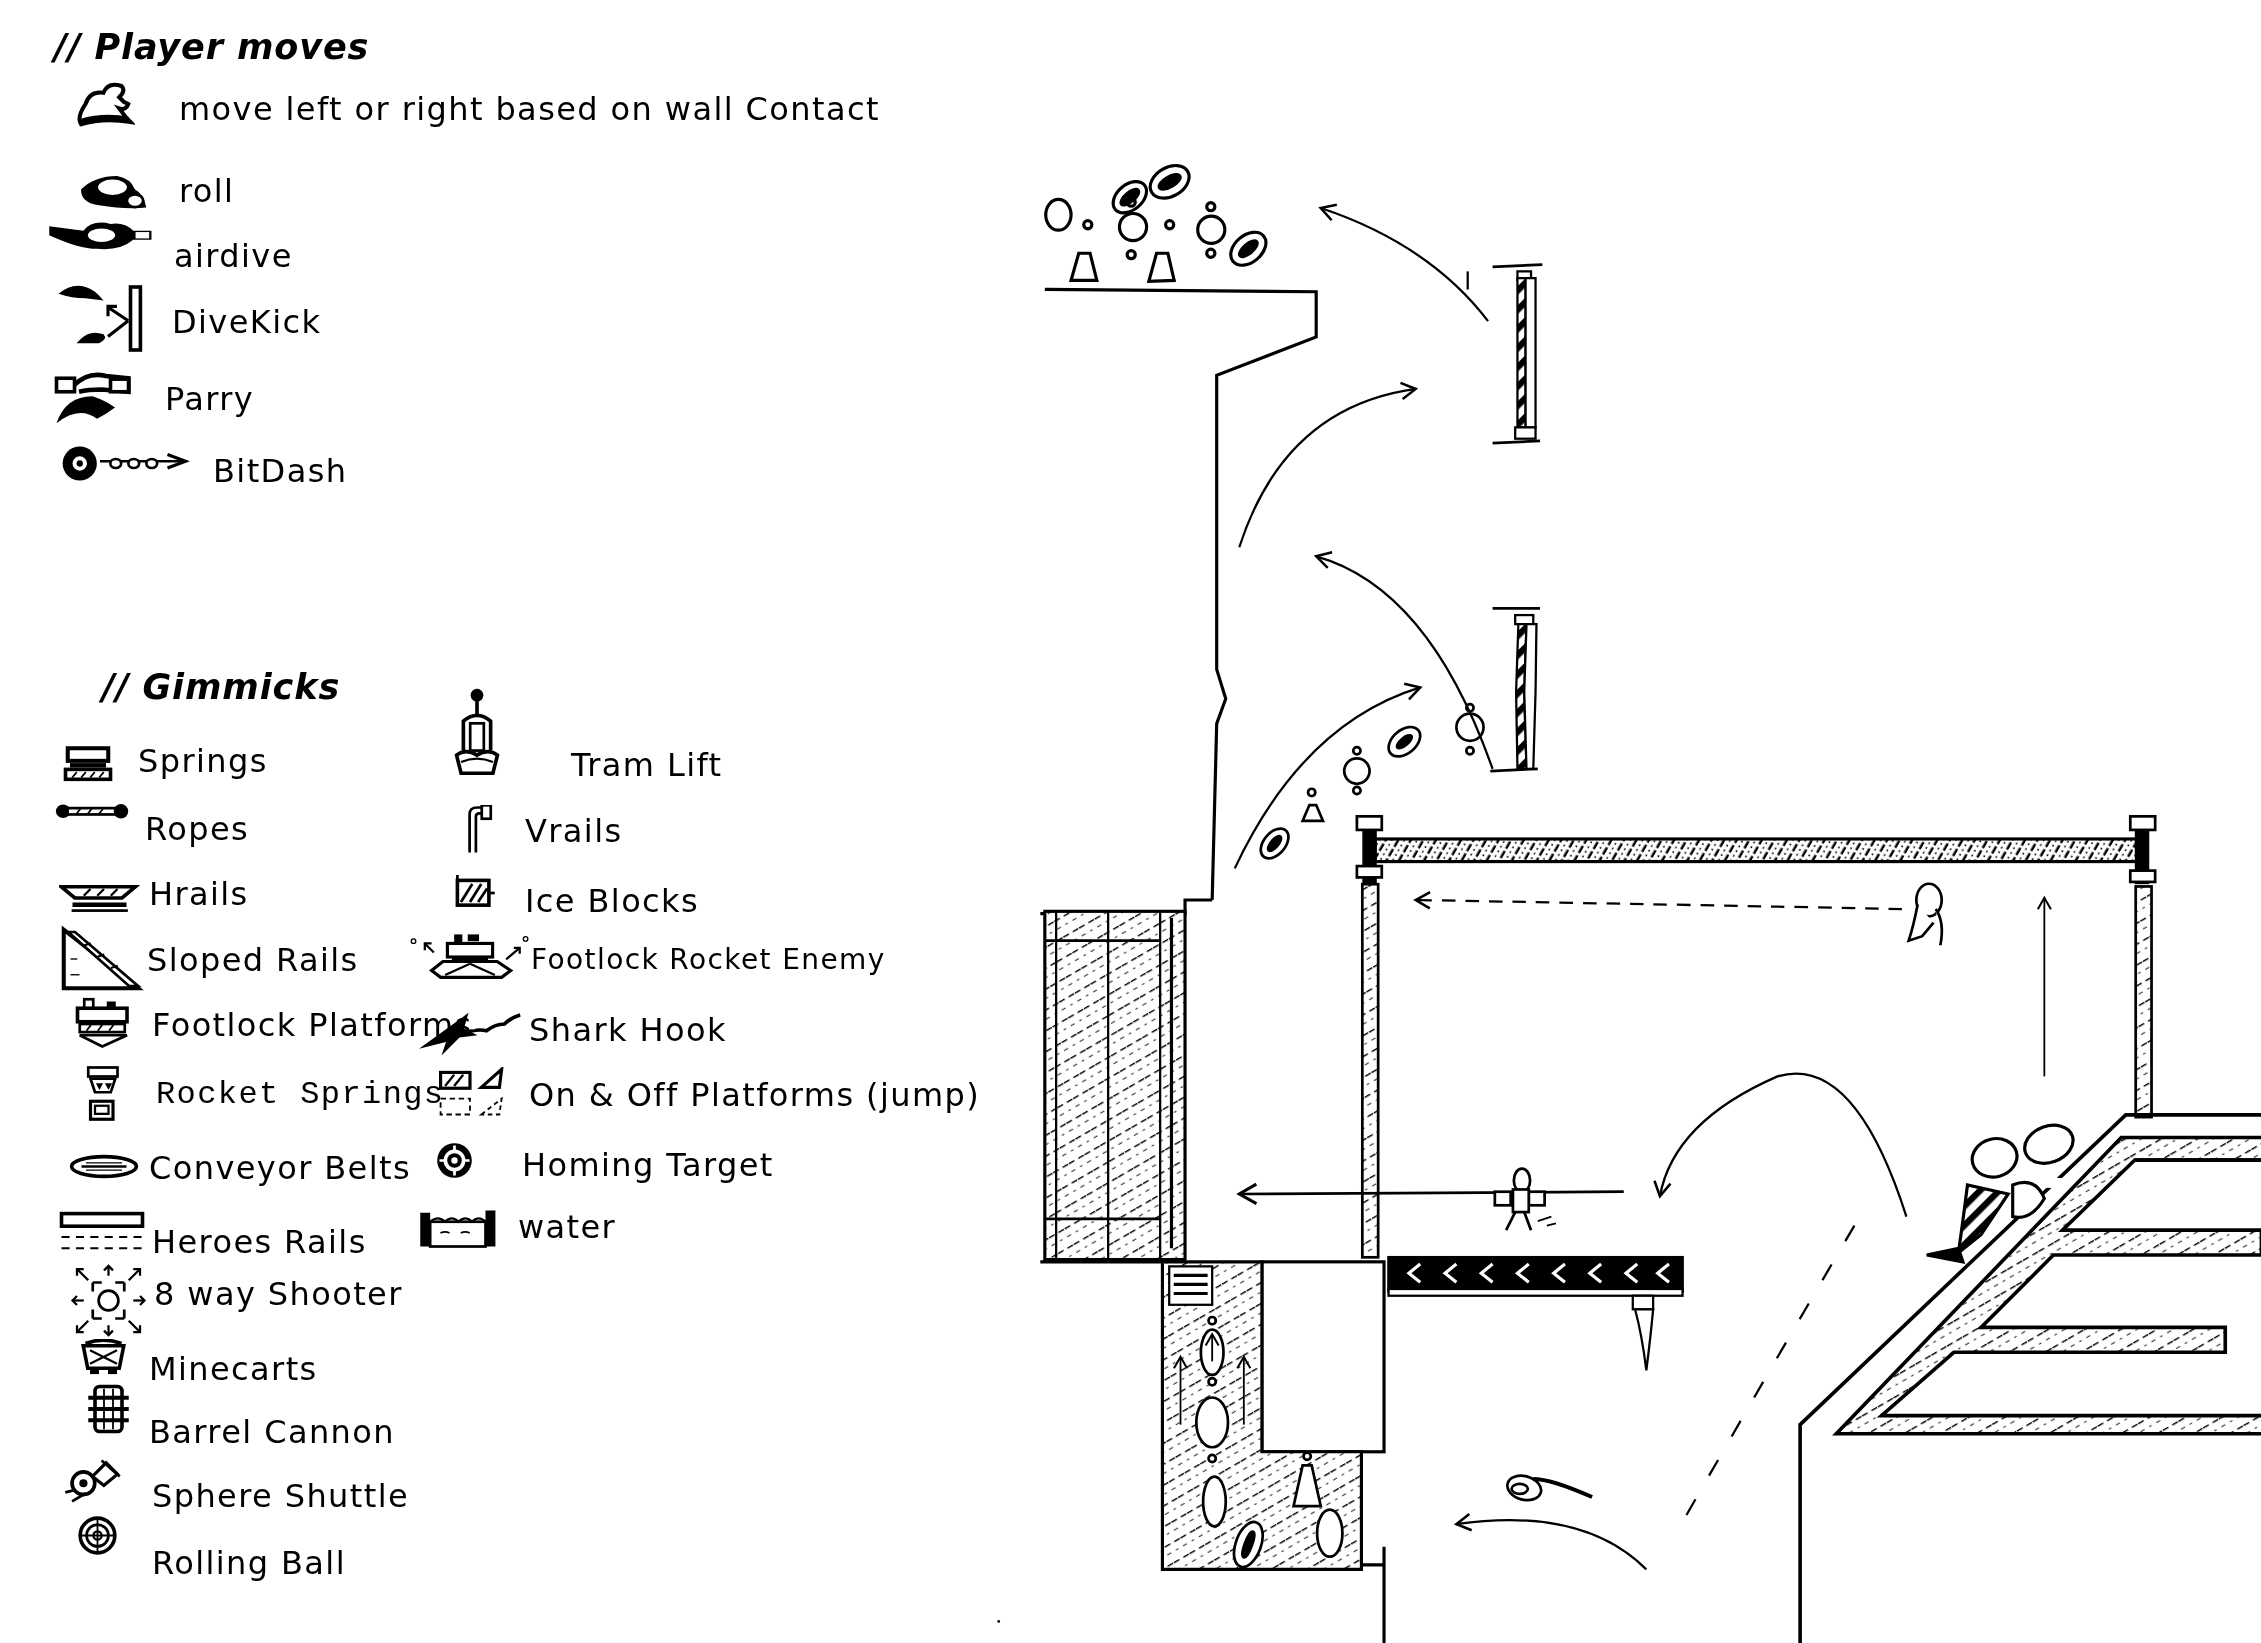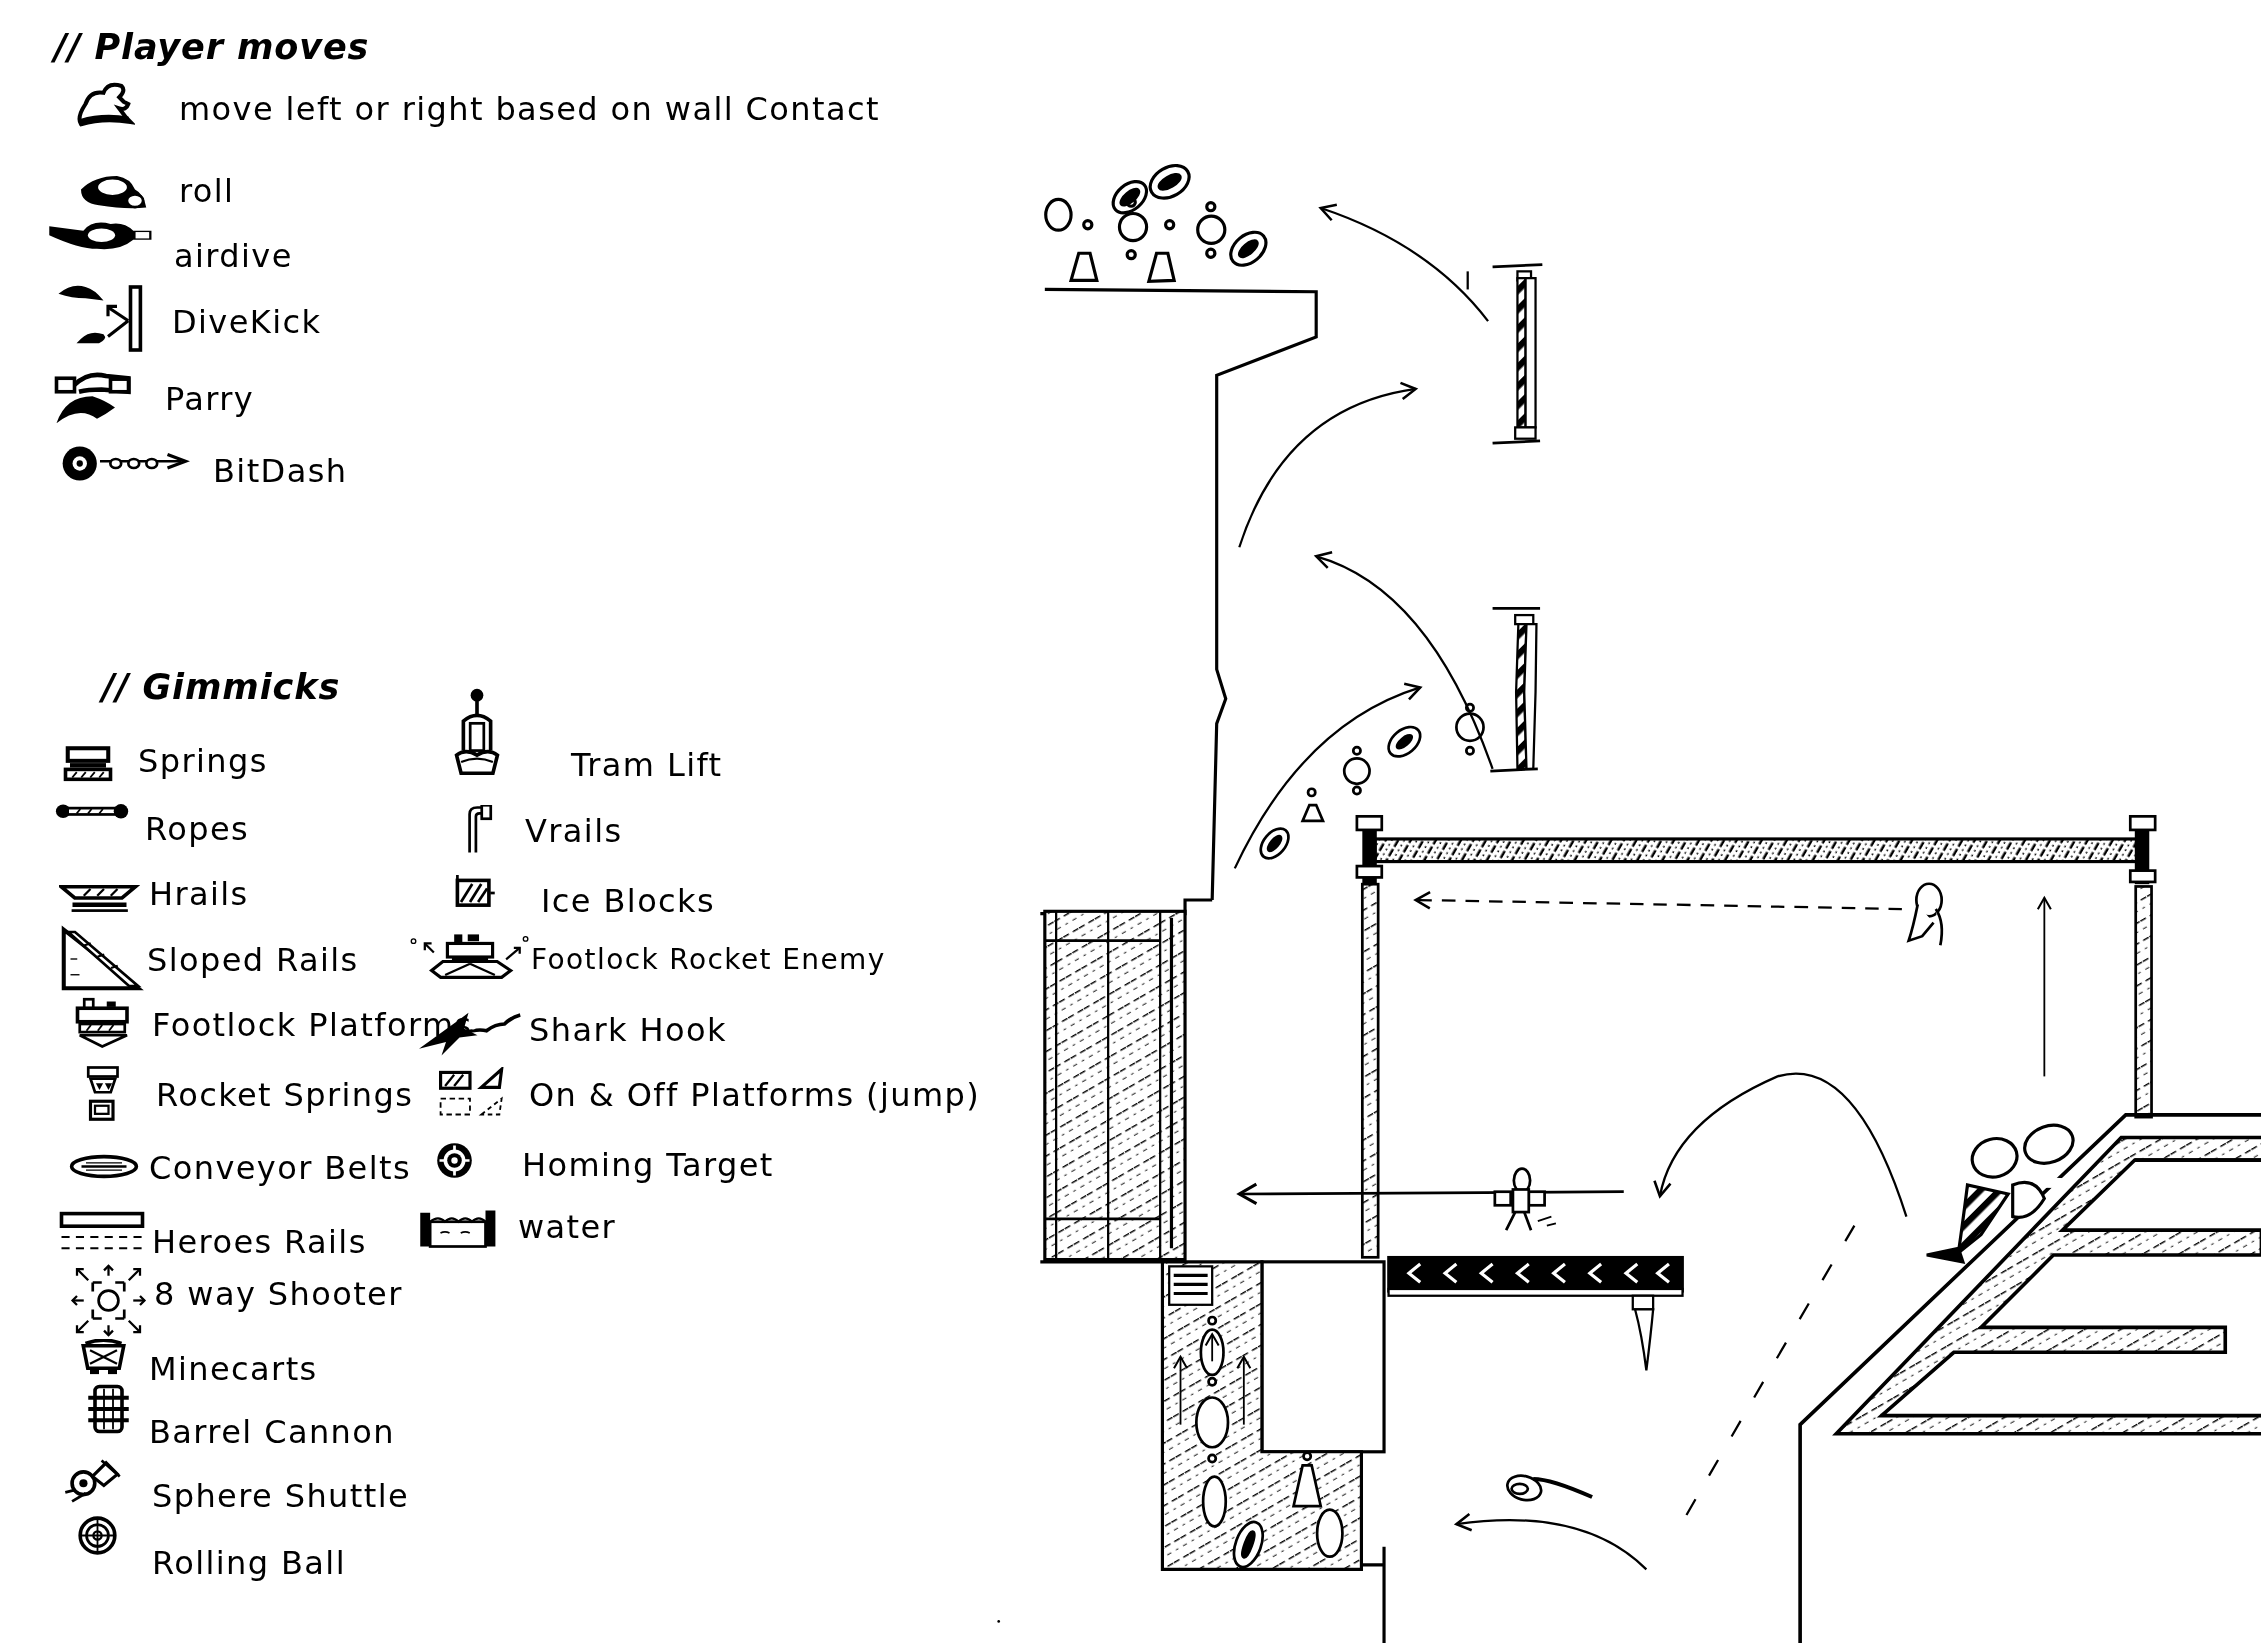--- a/index.html
+++ b/index.html
@@ -124,21 +124,21 @@
 <div class="hand label" style="left:152px; top:1006px;">Footlock Platforms</div>
 
 <svg class="icon" style="left:86px; top:1065px;" width="36" height="59" viewBox="0 0 80 130">
   <rect x="5" y="5" width="65" height="20" fill="#fff" stroke="#000" stroke-width="6"></rect>
   <path d="M10 30 L65 30 L55 60 L20 60Z" fill="#fff" stroke="#000" stroke-width="6"></path>
   <path d="M22 40 L30 55 L38 40Z" fill="#000"></path>
   <path d="M42 40 L50 55 L58 40Z" fill="#000"></path>
   <rect x="10" y="80" width="50" height="40" fill="#fff" stroke="#000" stroke-width="7"></rect>
   <rect x="20" y="90" width="30" height="18" fill="none" stroke="#000" stroke-width="5"></rect>
 </svg>
-<div class="hand label" style="left:156px; top:1076px;">Rocket Springs</div>
+<div class="hand label" style="left:156px; top:1076px;font-family:Liberation Mono, monospace;">Rocket Springs</div>
 
 <svg class="icon" style="left:68px; top:1153px;" width="72" height="27" viewBox="0 0 160 60">
   <ellipse cx="80" cy="30" rx="72" ry="22" fill="#fff" stroke="#000" stroke-width="8"></ellipse>
   <line x1="30" y1="30" x2="130" y2="30" stroke="#000" stroke-width="6"></line>
   <line x1="40" y1="22" x2="120" y2="22" stroke="#000" stroke-width="3"></line>
   <line x1="40" y1="38" x2="120" y2="38" stroke="#000" stroke-width="3"></line>
 </svg>
 <div class="hand label" style="left:149px; top:1149px;">Conveyor Belts</div>
 
 <svg class="icon" style="left:57px; top:1210px;" width="90" height="45" viewBox="0 0 200 100">
@@ -229,21 +229,21 @@
 <div class="hand label" style="left:525px; top:812px;">Vrails</div>
 
 <svg class="icon" style="left:452px; top:875px;" width="45" height="36" viewBox="0 0 100 80">
   <rect x="12" y="12" width="70" height="55" fill="#fff" stroke="#000" stroke-width="8"></rect>
   <line x1="20" y1="60" x2="45" y2="20" stroke="#000" stroke-width="6"></line>
   <line x1="40" y1="60" x2="65" y2="20" stroke="#000" stroke-width="6"></line>
   <line x1="58" y1="60" x2="78" y2="30" stroke="#000" stroke-width="6"></line>
   <line x1="12" y1="0" x2="12" y2="20" stroke="#000" stroke-width="6"></line>
   <line x1="85" y1="40" x2="95" y2="40" stroke="#000" stroke-width="6"></line>
 </svg>
-<div class="hand label" style="left:525px; top:882px;margin-left:16px;">Ice Blocks</div>
+<div class="hand label" style="left:525px; top:882px;">Ice Blocks</div>
 
 <svg class="icon" style="left:409px; top:932px;" width="122" height="50" viewBox="0 0 270 110">
   <circle cx="10" cy="20" r="5" fill="none" stroke="#000" stroke-width="3"></circle>
   <polyline points="35,25 55,45" stroke="#000" stroke-width="5" fill="none"></polyline>
   <polyline points="35,40 35,25 50,25" stroke="#000" stroke-width="5" fill="none"></polyline>
   <rect x="100" y="5" width="18" height="20" fill="#000"></rect>
   <rect x="130" y="5" width="25" height="15" fill="#000"></rect>
   <rect x="85" y="25" width="100" height="30" fill="#fff" stroke="#000" stroke-width="7"></rect>
   <rect x="95" y="55" width="80" height="15" fill="#000"></rect>
   <path d="M50 85 L75 65 L195 65 L225 85 L205 100 L70 100Z" fill="#fff" stroke="#000" stroke-width="7"></path>

